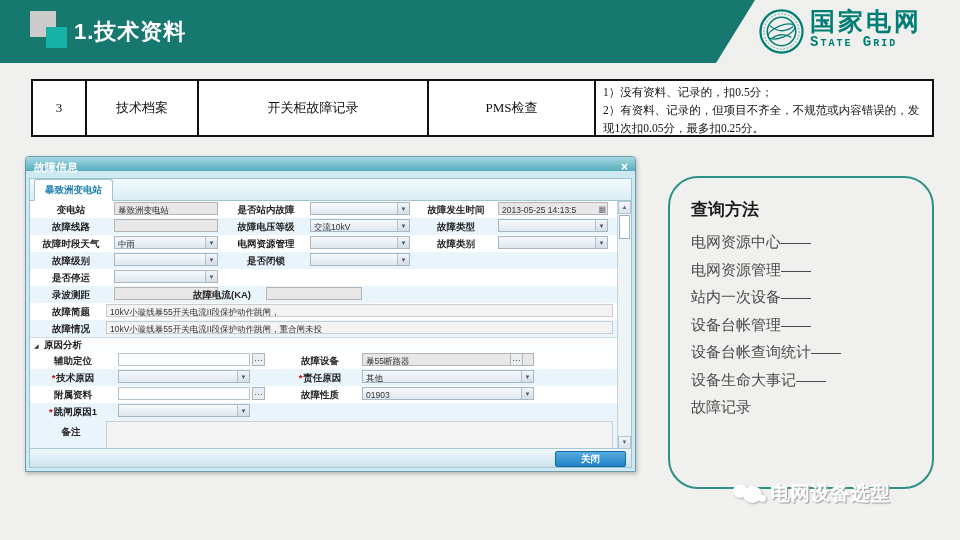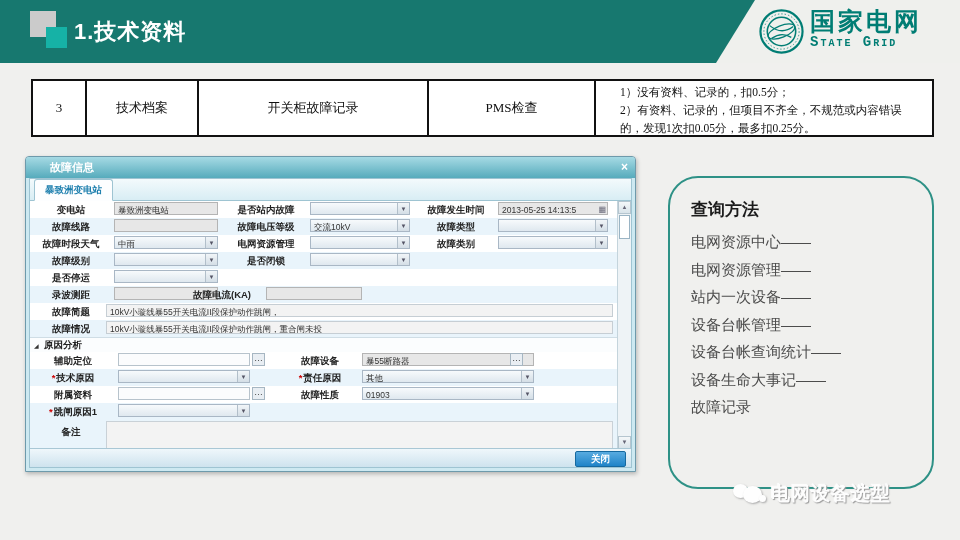--- a/index.html
+++ b/index.html
@@ -16,27 +16,27 @@
   .logo-txt{position:absolute;left:112px;top:9px;color:#007d74;line-height:1}
   .logo-cn{font-size:25px;font-weight:bold;letter-spacing:3px}
   .logo-en{font-family:Liberation Mono, monospace;font-size:14px;font-weight:bold;letter-spacing:2px;
            font-variant:small-caps;margin-top:1px}
   
   .tbl{position:absolute;left:31px;top:79px;width:903px;height:58px;background:#fff;
        border:2px solid #111;display:flex;box-sizing:border-box;font-family:"Liberation Serif",serif;color:#111}
   .tc{border-right:2px solid #111;display:flex;align-items:center;justify-content:center;
       font-size:13px;box-sizing:border-box}
   .tc1{width:54px}.tc2{width:112px}.tc3{width:230px}.tc4{width:167px}
-  .tc5{flex:1;border-right:none;display:block;padding:3px 24px;font-size:11.5px;line-height:1.55;text-align:left}
+  .tc5{flex:1;border-right:none;display:block;padding:3px 7px;font-size:11.5px;line-height:1.55;text-align:left}
   
   .dlg{position:absolute;left:25px;top:156px;width:611px;height:316px;background:#cde9f1;
        border:1px solid #6e9aab;border-radius:4px 4px 0 0;box-sizing:border-box;
        box-shadow:1px 2px 4px rgba(0,0,0,.25)}
-  .dlg-title{height:21px;background:linear-gradient(#a6dae4,#56abbc);border-radius:3px 3px 0 0;
-             color:#fff;font-size:11px;font-weight:bold;line-height:21px;padding-left:24px;position:relative}
+  .dlg-title{height:14px;background:linear-gradient(#a6dae4,#56abbc);border-radius:3px 3px 0 0;
+             color:#fff;font-size:11px;font-weight:bold;line-height:21px;padding-left:8px;position:relative}
   .dlg-x{position:absolute;right:7px;top:0;font-size:12px;font-weight:bold;color:#fff;cursor:pointer}
   .dlg-inner{position:absolute;left:3px;right:3px;top:21px;bottom:3px;background:#fff;border:1px solid #9ec4d2}
   .tabstrip{height:21px;background:linear-gradient(#f3fafc,#d8edf4);border-bottom:1px solid #9ec4d2;position:relative}
   .tab{position:absolute;left:4px;bottom:-1px;padding:4px 10px 3px;background:#fdfeff;
        border:1px solid #9ec4d2;border-bottom:1px solid #fdfeff;border-radius:3px 3px 0 0;
        font-size:9.5px;font-weight:bold;color:#1d7fae}
   .form{position:absolute;left:0;right:14px;top:22px;bottom:18px;overflow:hidden;font-size:9.5px}
   .row{position:relative;height:17px}
   .row.alt{background:#e9f4fb}
   .sec{position:relative;height:14px;border-top:1px solid #cfdde5;background:#fbfdfe}
@@ -63,21 +63,21 @@
   .lf{left:76px;width:507px}
   .s1l{left:2px;width:82px}.s1f{left:88px;width:132px}
   .s2l{left:252px;width:76px}.s2f{left:332px;width:172px}
   .rem{position:absolute;left:76px;top:1px;width:507px;height:32px;background:#f3f3f3;border:1px solid #c9d1d7;box-sizing:border-box}
   .vscroll{position:absolute;right:0;top:22px;bottom:18px;width:14px;background:#eef3f6;border-left:1px solid #c4d4dc;box-sizing:border-box}
   .vsb{position:absolute;left:0;right:0;height:13px;background:linear-gradient(#f4f7f9,#d9e4ea);
        border:1px solid #b5c5cf;box-sizing:border-box;font-size:6px;color:#667;text-align:center;line-height:11px;cursor:pointer}
   .vs-up{top:0}.vs-down{bottom:0}
   .vthumb{position:absolute;left:1px;right:1px;top:14px;height:24px;background:#fff;border:1px solid #9ab4c4;box-sizing:border-box;cursor:pointer}
   .btnbar{position:absolute;left:0;right:0;bottom:0;height:18px;background:linear-gradient(#eff7fb,#cee3ee);border-top:1px solid #a9c7d5}
-  .btn-close{position:absolute;right:5px;top:2px;height:14px;padding:0 15px;background:linear-gradient(#58abe0,#1f84c8);
+  .btn-close{position:absolute;right:5px;top:2px;height:14px;padding:0 25px;background:linear-gradient(#58abe0,#1f84c8);
              border:1px solid #15699f;border-radius:2px;color:#fff;font-size:9.5px;font-weight:bold;line-height:13px;cursor:pointer}
   
   .panel{position:absolute;left:668px;top:176px;width:266px;height:313px;border:2px solid #2e9186;border-radius:30px;box-sizing:border-box}
   .p-title{margin:20px 0 7px 21px;font-size:17px;font-weight:bold;color:#1c1c1c}
   .p-item{margin-left:21px;font-size:15px;color:#4c4c4c;line-height:27.5px;white-space:nowrap}
   
   .wm{position:absolute;left:733px;top:481px;display:flex;align-items:center}
   .wm-b{background:#fefefe;border-radius:50%;box-shadow:1px 1px 2px #aaa;display:inline-block}
   .b1{width:15px;height:14px;margin-right:-5px;margin-top:-6px}
   .b2{width:19px;height:17px}

